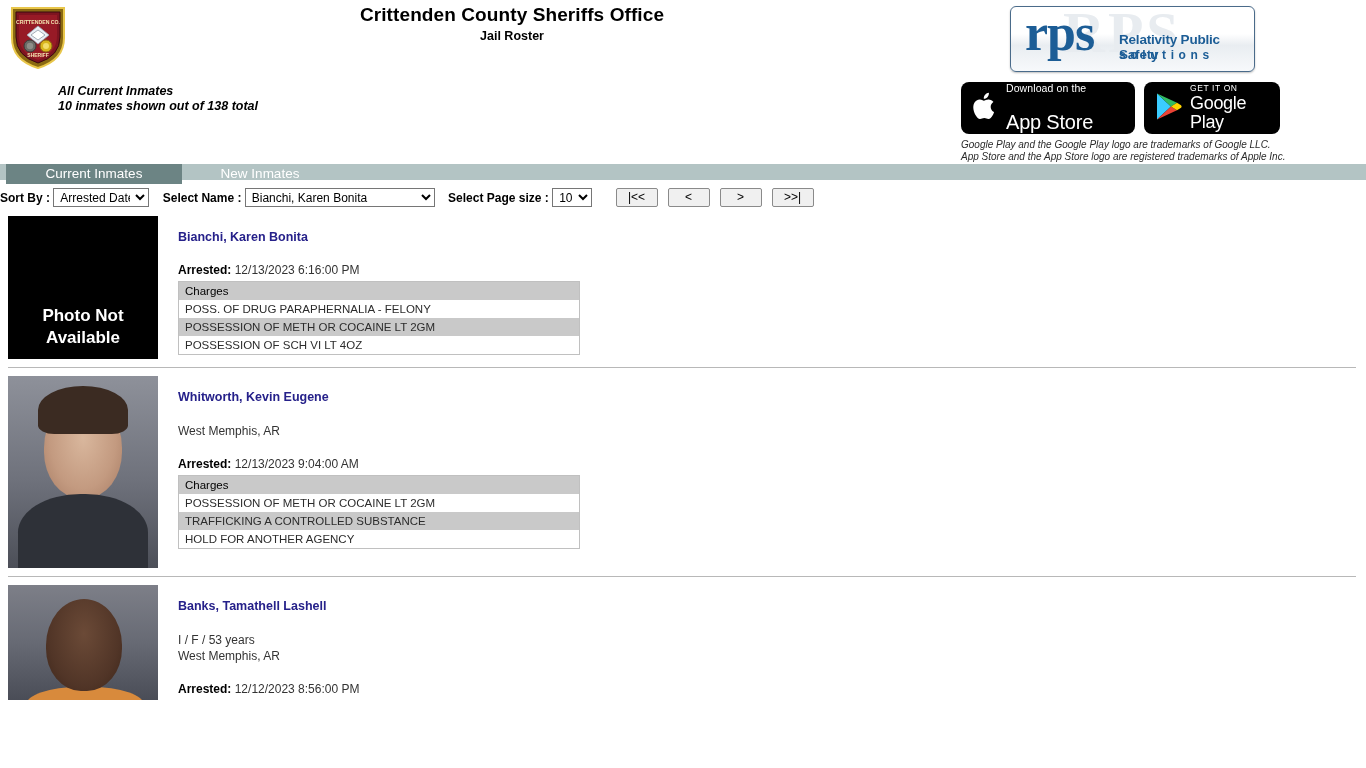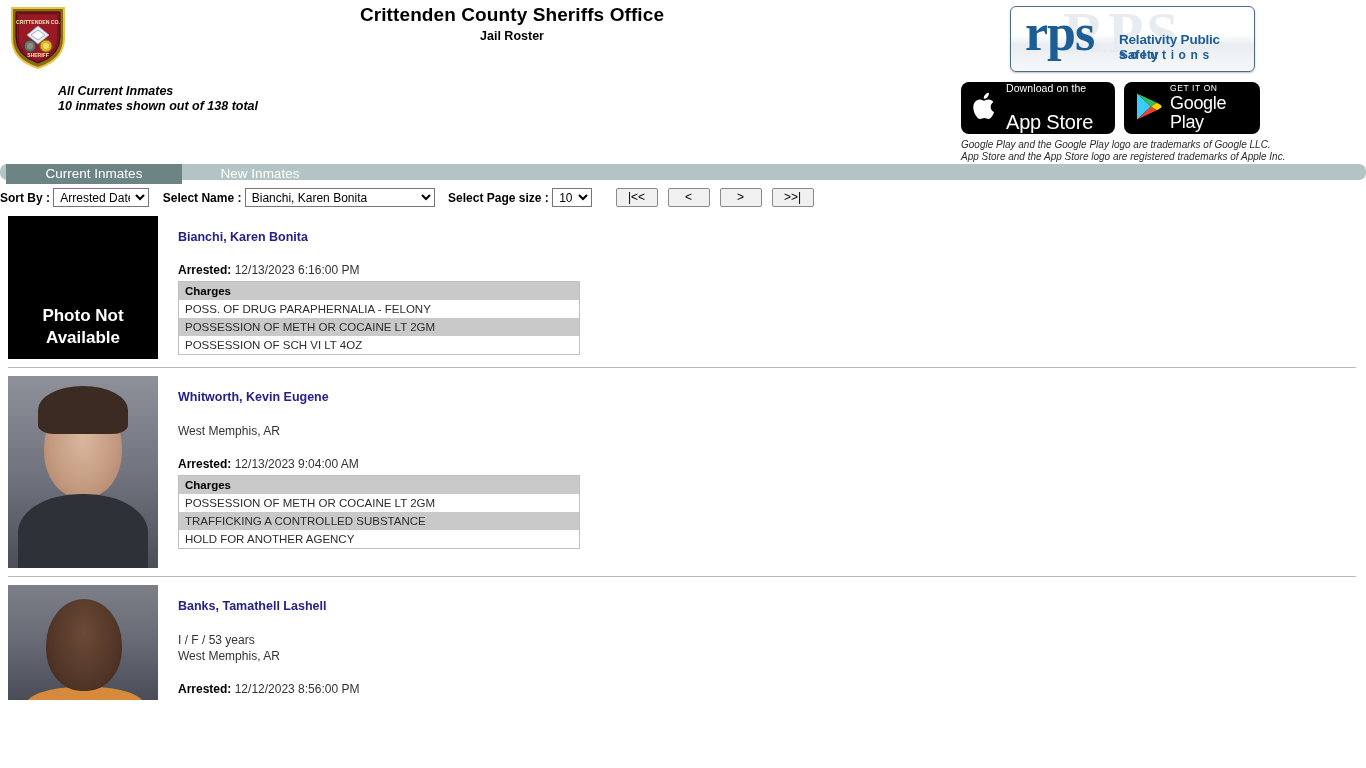--- a/index.html
+++ b/index.html
@@ -123,21 +123,21 @@
   .store-badge {
     background: #000000;
     border-radius: 8px;
     height: 52px;
     display: flex;
     align-items: center;
     padding: 0 13px 0 11px;
     box-sizing: border-box;
     color: #ffffff;
   }
-  .badge-apple { width: 154px; }
+  .badge-apple { width: 174px; }
   .badge-google { width: 136px; }
   .badge-glyph { flex: 0 0 auto; margin-right: 8px; display: block; }
   .badge-text { line-height: 1.05; }
   .badge-small {
     font-size: 10.5px;
     display: block;
     letter-spacing: 0.1px;
   }
   .badge-small-caps {
     font-size: 8.5px;
@@ -167,21 +167,20 @@
   }
 
   
   .tabbar {
     position: absolute;
     left: 0;
     top: 164px;
     width: 1366px;
     height: 16px;
     background: #b3c4c4;
-    border-radius: 7px;
   }
   .tab {
     position: absolute;
     top: 0;
     height: 20px;
     line-height: 20px;
     text-align: center;
     font-size: 13.5px;
     color: #ffffff;
     cursor: pointer;
@@ -312,21 +311,21 @@
   .charges-table {
     margin-top: 4px;
     width: 402px;
     border-collapse: collapse;
     border: 1px solid #c0c0c0;
     font-size: 11.5px;
   }
   .charges-table th {
     background: #c9c9c9;
     text-align: left;
-    font-weight: bold;
+    font-weight: normal;
     font-size: 11.5px;
     padding: 3px 6px;
     color: #000;
     border: 0;
   }
   .charges-table td {
     padding: 3px 6px;
     color: #2c2c2c;
     border: 0;
   }

